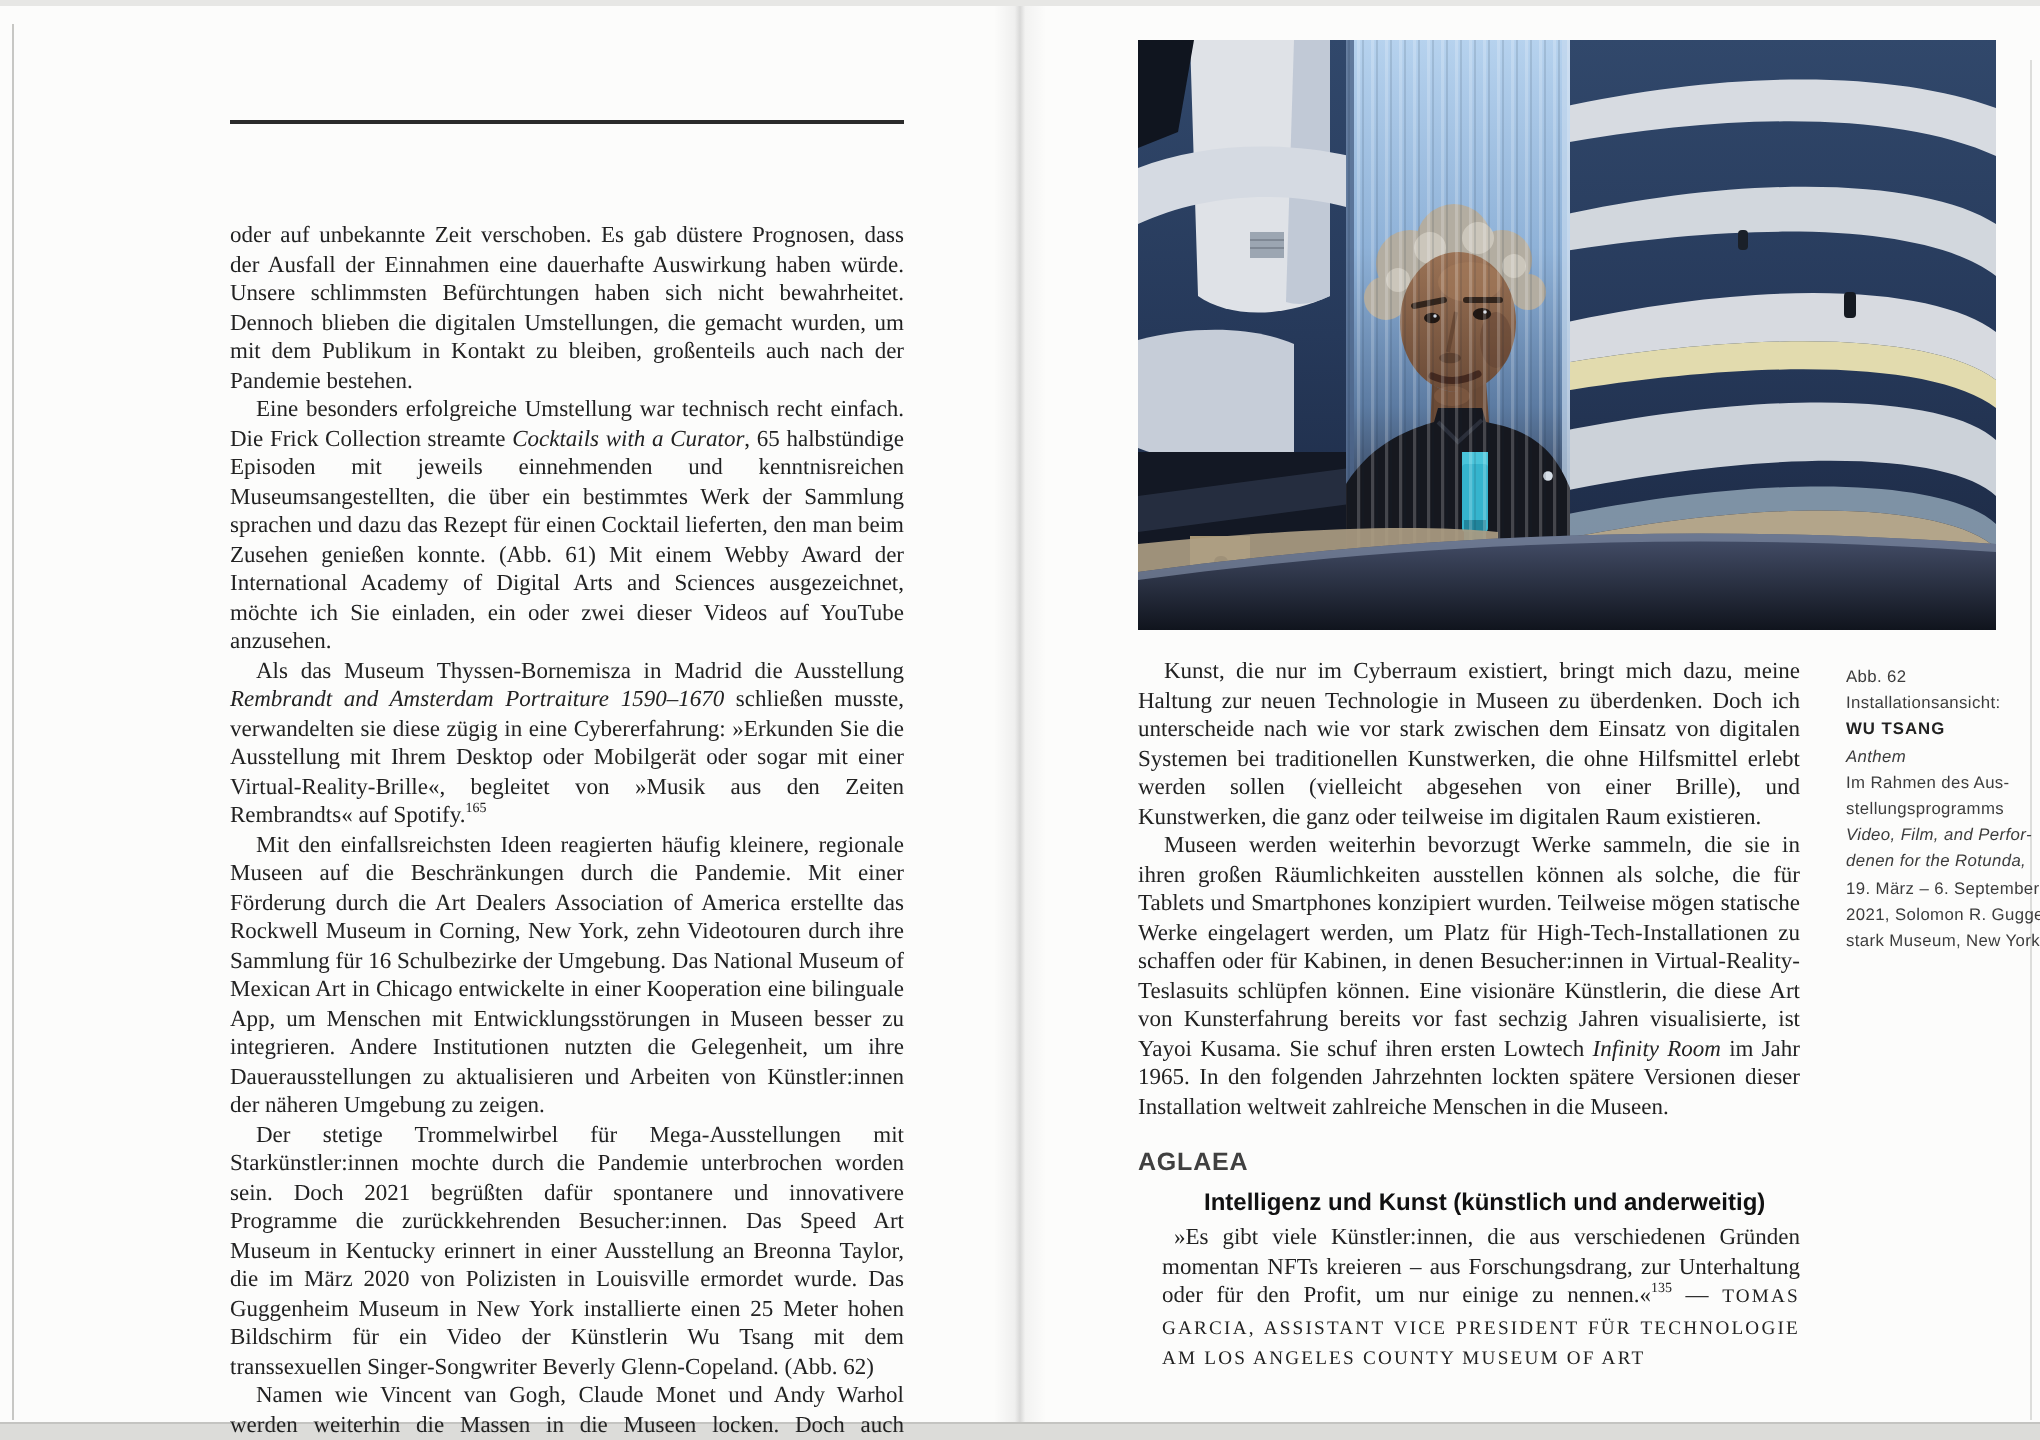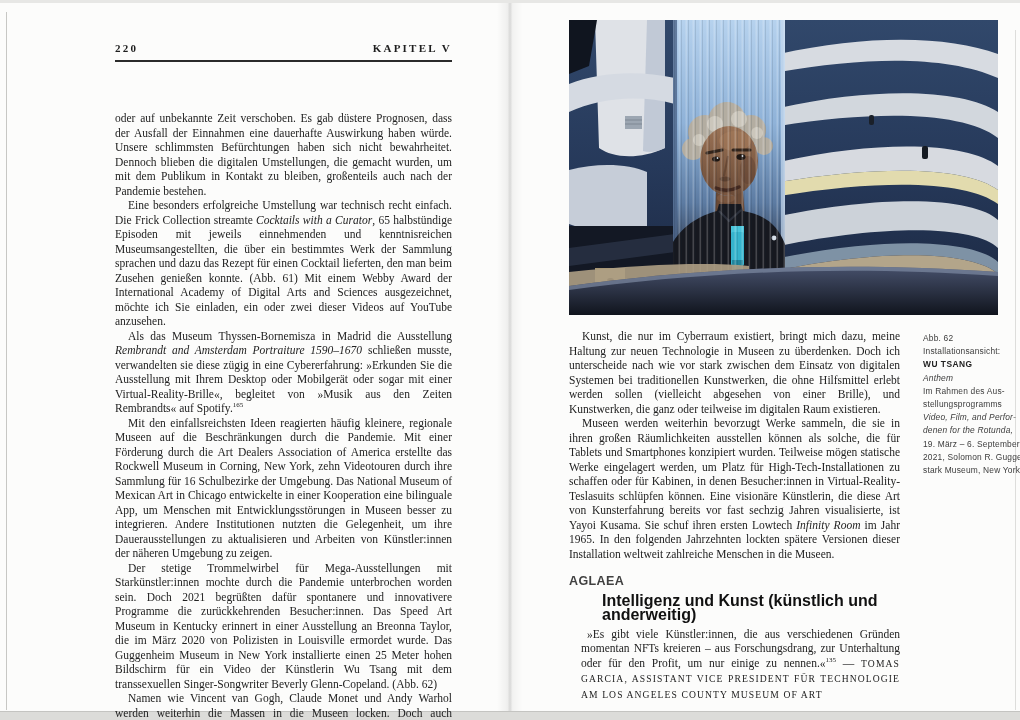--- a/index.html
+++ b/index.html
@@ -32,21 +32,21 @@
 
   
   .photo-wrap{position:absolute;left:59px;top:20px;width:429px;height:295px;}
   .photo-wrap svg{display:block;}
   .right-col{position:absolute;left:59px;top:329px;width:331px;color:#222;
     font-size:11.5px;line-height:14.5px;text-align:justify;}
   .right-col p{margin:0;}
   .right-col p.ind{text-indent:13px;}
   .sec-head{font-family:"Liberation Sans", sans-serif;font-weight:bold;font-size:12.5px;
     letter-spacing:0.4px;color:#404040;margin-top:13px;text-align:left;}
-  .sec-sub{font-family:"Liberation Sans", sans-serif;font-weight:bold;font-size:16px;
+  .sec-sub{font-family:"Liberation Sans", sans-serif;font-weight:bold;font-size:12px;
     color:#111;margin-top:5px;margin-bottom:4px;text-align:left;padding-left:33px;}
   .quote{padding-left:12px;text-indent:6px;}
   .attrib{font-size:9.6px;letter-spacing:1.1px;}
 
   .caption{position:absolute;left:413px;top:332px;width:95px;
     font-family:"Liberation Sans", sans-serif;font-size:8.4px;line-height:13.2px;color:#3c3c3c;
     letter-spacing:0.2px;}
   .caption div{white-space:nowrap;}
   .cap-bold{font-weight:bold;color:#222;letter-spacing:0.5px;}
   .cap-it{font-style:italic;}
@@ -55,24 +55,20 @@
 <body>
 
 <div class="spread">
   <div class="gutter-shadow"></div>
   <div class="edge-top"></div>
   <div class="edge-left"></div>
   <div class="edge-right"></div>
   <div class="edge-bottom"></div>
 
   <div class="page-left">
-    <div class="runhead">
-      <span>220</span>
-      <span>KAPITEL V</span>
-    </div>
     <div class="head-rule"></div>
     <div class="body-col">
       <p><span>oder auf unbekannte Zeit verschoben. Es gab düstere Prognosen, dass der Ausfall der Einnahmen eine dauerhafte Auswirkung haben würde. Unsere schlimmsten Befürchtungen haben sich nicht bewahrheitet. Dennoch blieben die digitalen Umstellungen, die gemacht wurden, um mit dem Publikum in Kontakt zu bleiben, großenteils auch nach der Pandemie bestehen.</span></p>
       <p class="ind"><span>Eine besonders erfolgreiche Umstellung war technisch recht einfach. Die Frick Collection streamte </span><i>Cocktails with a Curator</i><span>, 65 halbstündige Episoden mit jeweils einnehmenden und kenntnisreichen Museumsangestellten, die über ein bestimmtes Werk der Sammlung sprachen und dazu das Rezept für einen Cocktail lieferten, den man beim Zusehen genießen konnte. (Abb. 61) Mit einem Webby Award der International Academy of Digital Arts and Sciences ausgezeichnet, möchte ich Sie einladen, ein oder zwei dieser Videos auf YouTube anzusehen.</span></p>
       <p class="ind"><span>Als das Museum Thyssen-Bornemisza in Madrid die Ausstellung </span><i>Rembrandt and Amsterdam Portraiture 1590–1670</i><span> schließen musste, verwandelten sie diese zügig in eine Cybererfahrung: »Erkunden Sie die Ausstellung mit Ihrem Desktop oder Mobilgerät oder sogar mit einer Virtual-Reality-Brille«, begleitet von »Musik aus den Zeiten Rembrandts« auf Spotify.</span><sup>165</sup></p>
       <p class="ind"><span>Mit den einfallsreichsten Ideen reagierten häufig kleinere, regionale Museen auf die Beschränkungen durch die Pandemie. Mit einer Förderung durch die Art Dealers Association of America erstellte das Rockwell Museum in Corning, New York, zehn Videotouren durch ihre Sammlung für 16 Schulbezirke der Umgebung. Das National Museum of Mexican Art in Chicago entwickelte in einer Kooperation eine bilinguale App, um Menschen mit Entwicklungsstörungen in Museen besser zu integrieren. Andere Institutionen nutzten die Gelegenheit, um ihre Dauerausstellungen zu aktualisieren und Arbeiten von Künstler:innen der näheren Umgebung zu zeigen.</span></p>
       <p class="ind"><span>Der stetige Trommelwirbel für Mega-Ausstellungen mit Starkünstler:innen mochte durch die Pandemie unterbrochen worden sein. Doch 2021 begrüßten dafür spontanere und innovativere Programme die zurückkehrenden Besucher:innen. Das Speed Art Museum in Kentucky erinnert in einer Ausstellung an Breonna Taylor, die im März 2020 von Polizisten in Louisville ermordet wurde. Das Guggenheim Museum in New York installierte einen 25 Meter hohen Bildschirm für ein Video der Künstlerin Wu Tsang mit dem transsexuellen Singer-Songwriter Beverly Glenn-Copeland. (Abb. 62)</span></p>
       <p class="ind"><span>Namen wie Vincent van Gogh, Claude Monet und Andy Warhol werden weiterhin die Massen in die Museen locken. Doch auch technische Neuerungen für eine größere Reichweite und innovative Programme aus der Zeit der Pandemie werden bestehen bleiben.</span></p>
     </div>
   </div>

